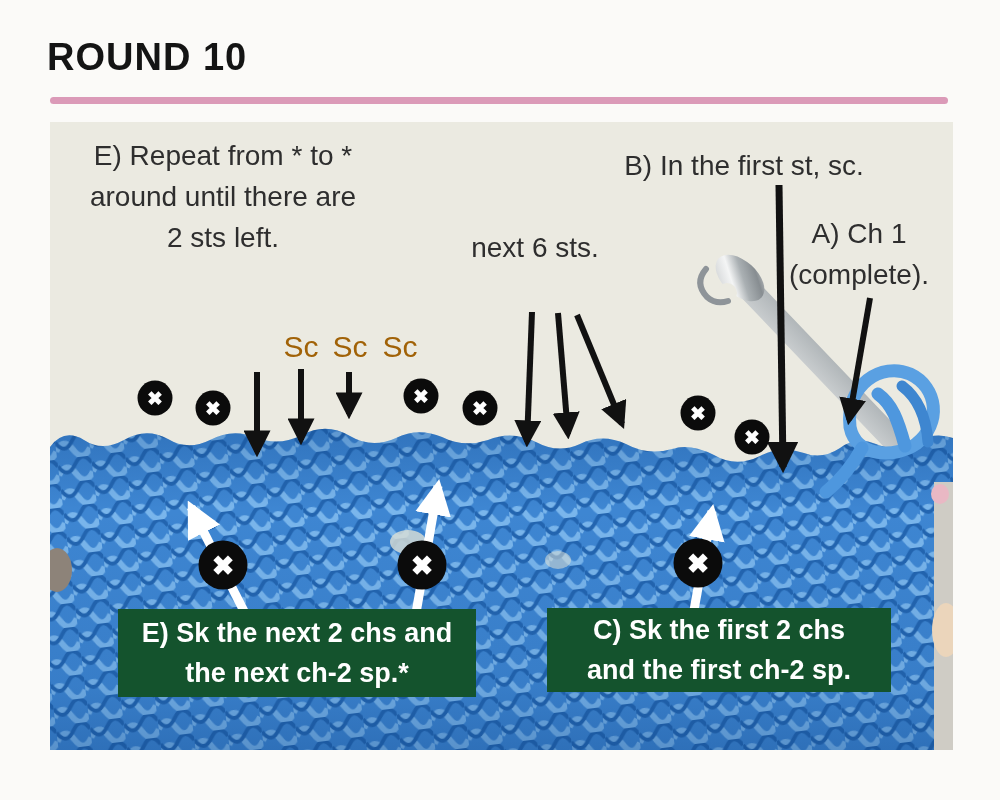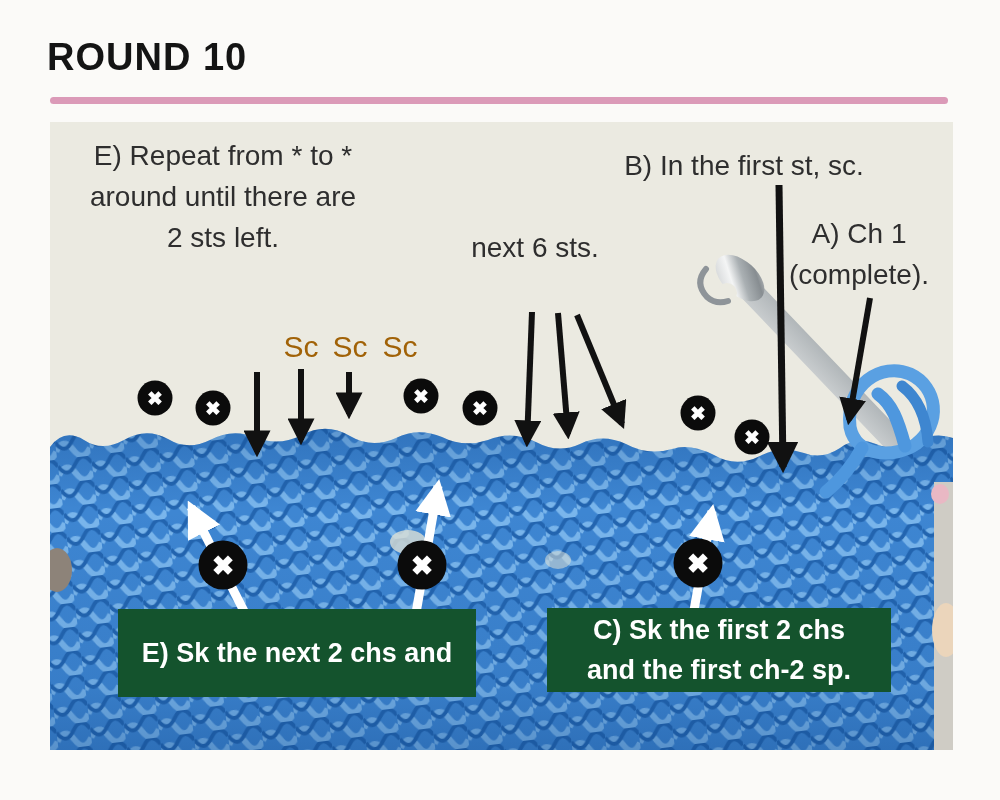--- a/index.html
+++ b/index.html
@@ -179,19 +179,20 @@
     </div>
   <div class="marker big" style="left:372px;top:443px;">
       <span>✖</span>
     </div>
   <div class="marker big" style="left:648px;top:441px;">
       <span>✖</span>
     </div>
 
   <div class="ibox" id="box-e">
     <div>E) Sk the next 2 chs and</div>
+    <div>the next ch-2 sp.*</div>
   </div>
   <div class="ibox" id="box-c">
     <div>C) Sk the first 2 chs</div>
     <div>and the first ch-2 sp.</div>
   </div>
 
 </div>
 
 </body></html>

